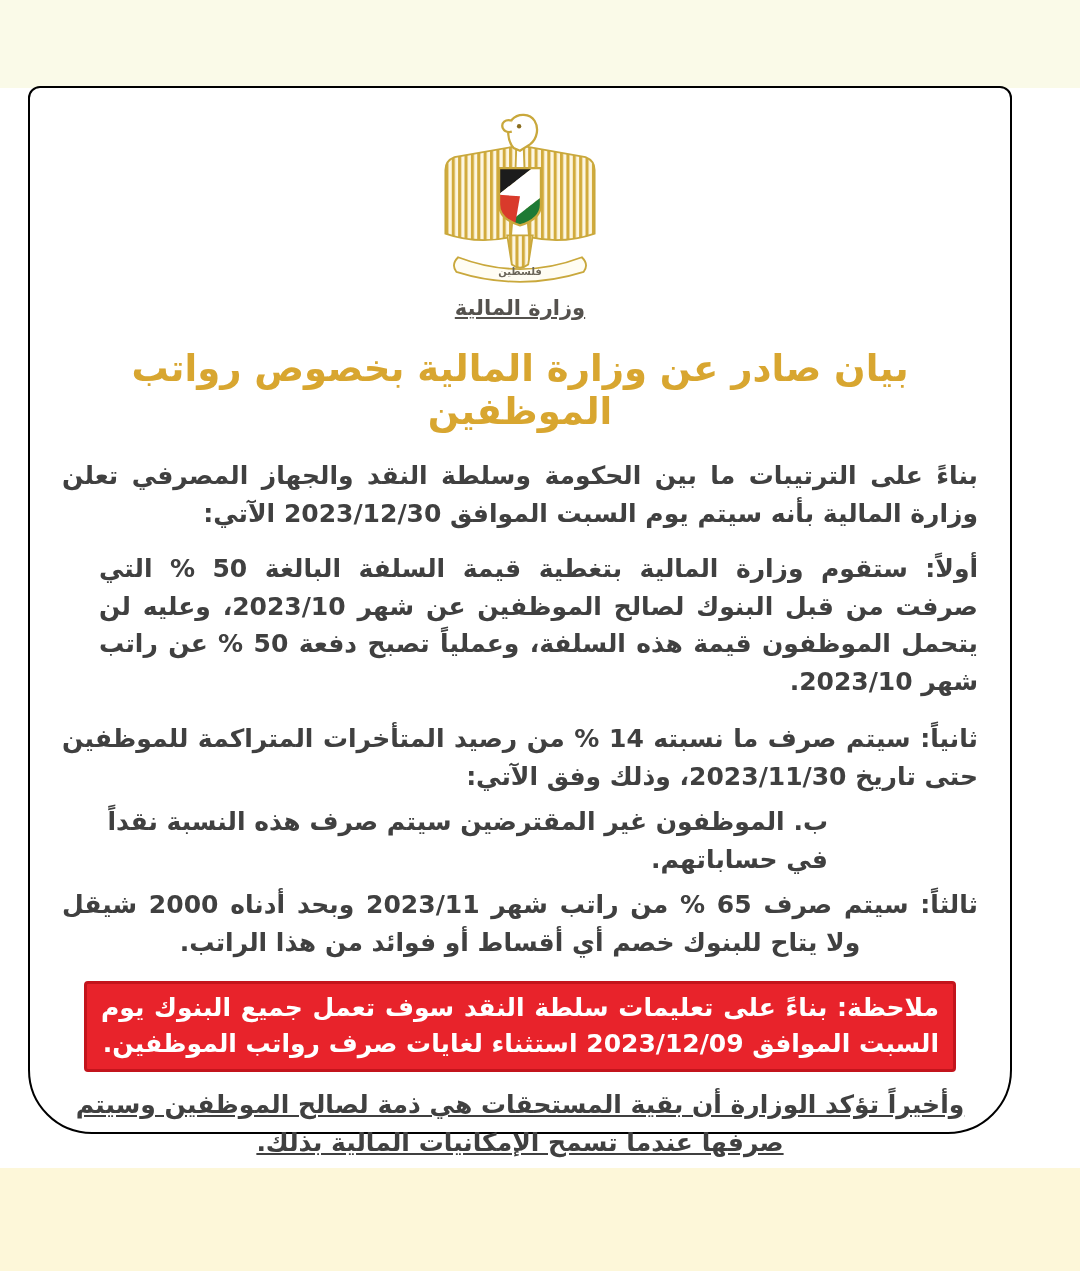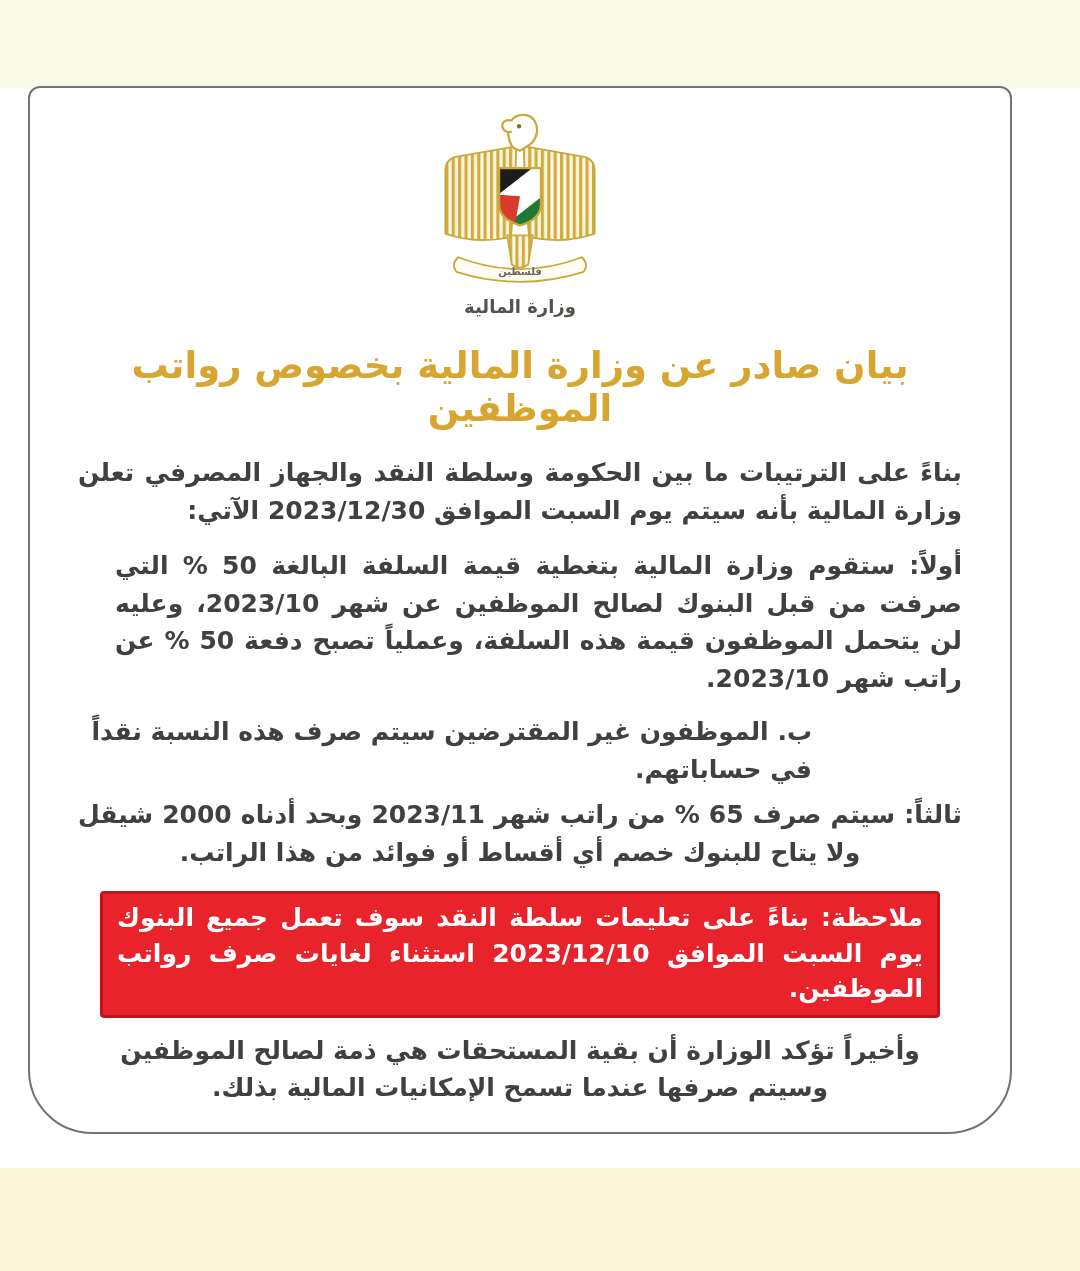--- a/index.html
+++ b/index.html
@@ -13,35 +13,36 @@
   .band { position: absolute; left: 0; width: 1080px; }
   .band-top { top: 0; height: 88px; background: #fafae8; }
   .band-bottom { top: 1168px; height: 103px; background: #fdf7d9; }
 
   .card {
     position: absolute;
     left: 28px; top: 86px;
     width: 984px; height: 1048px;
     box-sizing: border-box;
     background: #ffffff;
-    border: 2px solid #737373;
+    border: 2px solid #000000;
     border-radius: 12px 12px 64px 64px;
-    padding: 0 48px;
+    padding: 0 32px;
     direction: rtl;
   }
 
   .emblem-wrap { text-align: center; margin-top: 20px; }
   .emblem-wrap svg { display: inline-block; }
   .ministry-name {
     text-align: center;
     font-weight: bold;
-    font-size: 18px;
+    font-size: 21px;
     color: #55524e;
     margin-top: 2px;
     letter-spacing: 0.5px;
+    text-decoration: underline;
   }
 
   .title {
     margin: 27px 0 0 0;
     text-align: center;
     font-size: 37px;
     font-weight: bold;
     color: #d8a630;
   }
 
@@ -50,23 +51,23 @@
     font-size: 25px;
     line-height: 1.5;
     color: #404040;
     text-align: justify;
     margin: 0;
   }
   .intro   { margin-top: 24px; }
   .first   { margin-top: 18px; margin-left: 37px; }
   .second  { margin-top: 20px; }
   .sub     { margin-top: 12px; padding-right: 8px; text-align-last: center; }
-  .sub-b   { margin-top: 16px;  padding-right: 150px; text-align: right; text-align-last: right; }
+  .sub-b   { margin-top: 8px;  padding-right: 150px; text-align: right; text-align-last: right; }
   .third   { margin-top: 8px; text-align-last: center; }
-  .closing { margin-top: 14px; text-align: center; text-align-last: center; }
+  .closing { margin-top: 14px; text-align: center; text-align-last: center; text-decoration: underline; }
 
   .note {
     margin: 20px 22px 0 22px;
     background: #e8232b;
     border: 3px solid #c3141c;
     border-radius: 4px;
     padding: 6px 14px 8px 14px;
   }
   .note .note-text {
     display: block;
@@ -124,26 +125,27 @@
 
       <div class="ministry-name">وزارة المالية</div>
     </div>
 
     <h1 class="title">بيان صادر عن وزارة المالية بخصوص رواتب الموظفين</h1>
 
     <p class="para intro">بناءً على الترتيبات ما بين الحكومة وسلطة النقد والجهاز المصرفي تعلن وزارة المالية بأنه سيتم يوم السبت الموافق 2023/12/30 الآتي:</p>
 
     <p class="para first">أولاً: ستقوم وزارة المالية بتغطية قيمة السلفة البالغة 50 % التي صرفت من قبل البنوك لصالح الموظفين عن شهر 2023/10، وعليه لن يتحمل الموظفون قيمة هذه السلفة، وعملياً تصبح دفعة 50 % عن راتب شهر 2023/10.</p>
 
+    <p class="para second">ثانياً: سيتم صرف ما نسبته 14 % من رصيد المتأخرات المتراكمة للموظفين حتى تاريخ 2023/11/30، وذلك وفق الآتي:</p>
 
 
     <p class="para sub-b">ب. الموظفون غير المقترضين سيتم صرف هذه النسبة نقداً في حساباتهم.</p>
 
     <p class="para third">ثالثاً: سيتم صرف 65 % من راتب شهر 2023/11 وبحد أدناه 2000 شيقل ولا يتاح للبنوك خصم أي أقساط أو فوائد من هذا الراتب.</p>
 
     <div class="note">
-      <span class="note-text">ملاحظة: بناءً على تعليمات سلطة النقد سوف تعمل جميع البنوك يوم السبت الموافق 2023/12/10 استثناء لغايات صرف رواتب الموظفين.</span>
+      <span class="note-text">ملاحظة: بناءً على تعليمات سلطة النقد سوف تعمل جميع البنوك يوم السبت الموافق 2023/12/09 استثناء لغايات صرف رواتب الموظفين.</span>
     </div>
 
     <p class="para closing">وأخيراً تؤكد الوزارة أن بقية المستحقات هي ذمة لصالح الموظفين وسيتم صرفها عندما تسمح الإمكانيات المالية بذلك.</p>
 
   </div>
 </div>
 
 </body></html>

